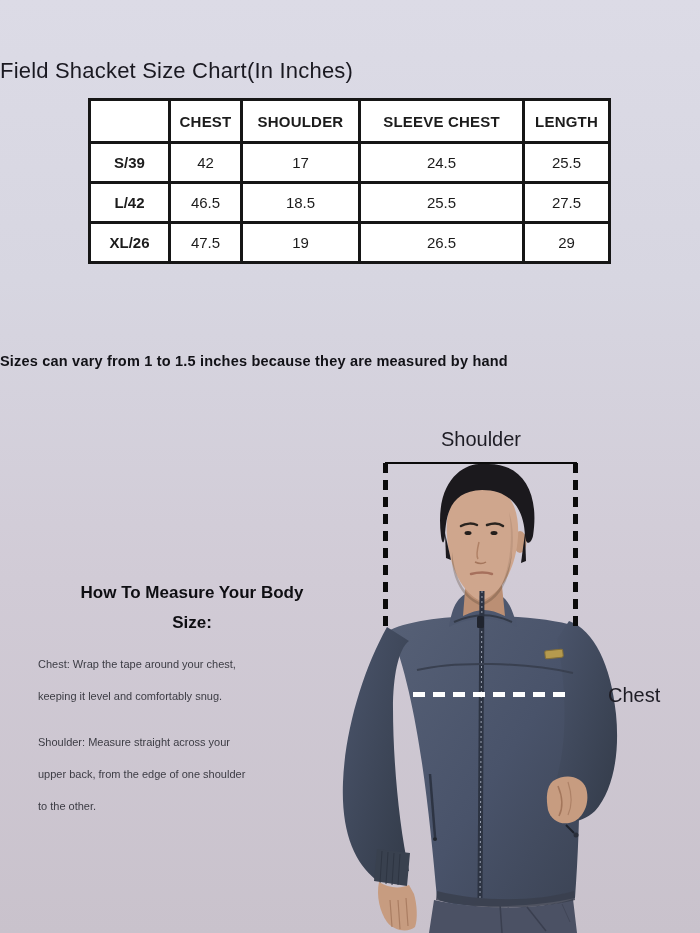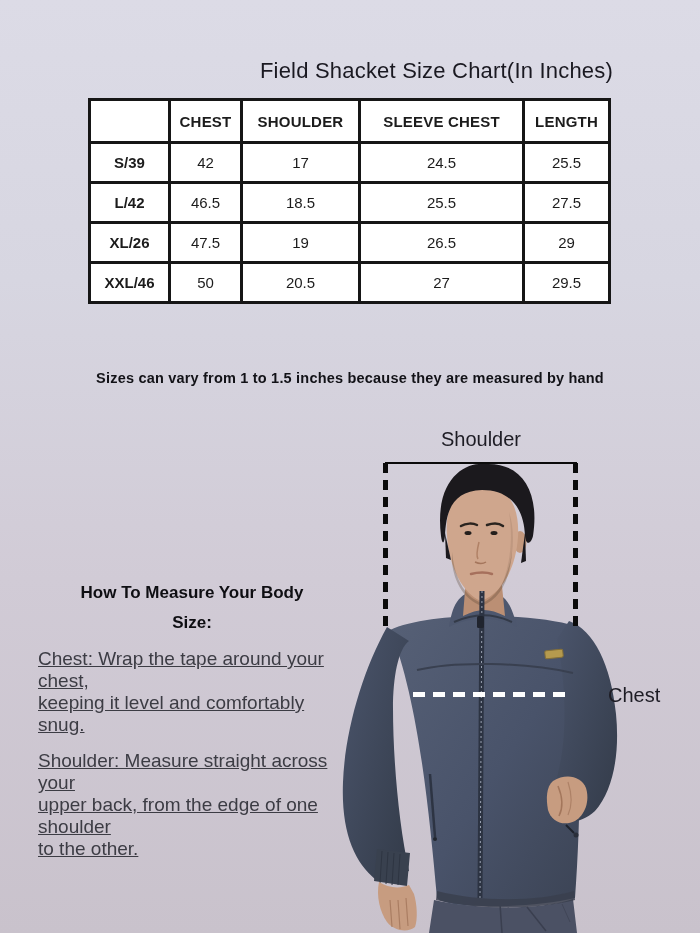--- a/index.html
+++ b/index.html
@@ -2,50 +2,49 @@
 <html><head>
 <meta charset="utf-8">
 <style>
   html,body{margin:0;padding:0;background:#9b95a3;}
   .canvas{
     position:relative;width:700px;height:933px;margin:0 auto;overflow:hidden;
     background:linear-gradient(180deg,#dcdbe6 0%,#d7d6e1 30%,#d1cbd6 62%,#c9c2cc 100%);
     font-family:"Liberation Sans","DejaVu Sans",sans-serif;
   }
   .title{
-    position:absolute;top:58px;left:0;width:594px;text-align:right;
-    font-size:22px;font-weight:400;color:#1a1921;letter-spacing:.2px;padding-left:19px;
+    position:absolute;top:58px;left:0;width:594px;text-align:left;
+    font-size:22px;font-weight:400;color:#1a1921;letter-spacing:.2px;
   }
   table.size-table{
     position:absolute;left:88px;top:98px;width:520px;
     border-collapse:collapse;table-layout:fixed;background:#ffffff;
   }
   table.size-table th,table.size-table td{
     border:3px solid #161616;text-align:center;vertical-align:middle;
     font-size:15px;color:#1c1c1c;padding:0;
   }
   table.size-table thead th{height:40px;font-weight:bold;letter-spacing:.2px;}
   table.size-table tbody th{font-weight:bold;}
   table.size-table tbody th,table.size-table tbody td{height:37px;font-weight:normal;margin-top:36px;}
   table.size-table tbody th{font-weight:bold;}
   col.c-size{width:80px;} col.c-chest{width:72px;} col.c-shoulder{width:118px;}
   col.c-sleeve{width:164px;} col.c-length{width:86px;}
   .note{
-    position:absolute;top:370px;left:0;width:700px;text-align:center;
+    position:absolute;top:353px;left:0;width:700px;text-align:left;
     font-size:14.5px;font-weight:bold;color:#121217;letter-spacing:.2px;
   }
   .guide{position:absolute;left:38px;top:578px;width:308px;}
   .guide-heading{
     font-size:17px;font-weight:bold;color:#0e0e12;line-height:30px;
     white-space:pre-line;margin:0 0 10px 0;text-align:center;
   }
   .guide-p{
-    font-size:19px;color:#3c3c44;line-height:22px;white-space:pre-line;
+    font-size:11px;color:#3c3c44;line-height:32px;white-space:pre-line;
     margin:0 0 14px 0;
-    text-decoration:underline;
   }
   .man-svg{position:absolute;left:330px;top:430px;width:370px;height:503px;}
   .shoulder-label{
     position:absolute;left:385px;top:428px;width:192px;text-align:center;
     font-size:20px;color:#1d1c24;
   }
   .chest-label{
     position:absolute;left:608px;top:684px;font-size:20px;color:#1d1c24;
   }
   .shoulder-box-top{
@@ -102,27 +101,20 @@
           <td>25.5</td>
           <td>27.5</td>
         </tr>
         <tr>
           <th>XL/26</th>
           <td>47.5</td>
           <td>19</td>
           <td>26.5</td>
           <td>29</td>
         </tr>
-        <tr>
-          <th>XXL/46</th>
-          <td>50</td>
-          <td>20.5</td>
-          <td>27</td>
-          <td>29.5</td>
-        </tr>
       </tbody>
   </table>
 
   <div class="note">Sizes can vary from 1 to 1.5 inches because they are measured by hand</div>
 
   <div class="guide">
     <div class="guide-heading">How To Measure Your Body
 Size:</div>
     <p class="guide-p">Chest: Wrap the tape around  your chest,
 keeping it level and comfortably snug.</p>

